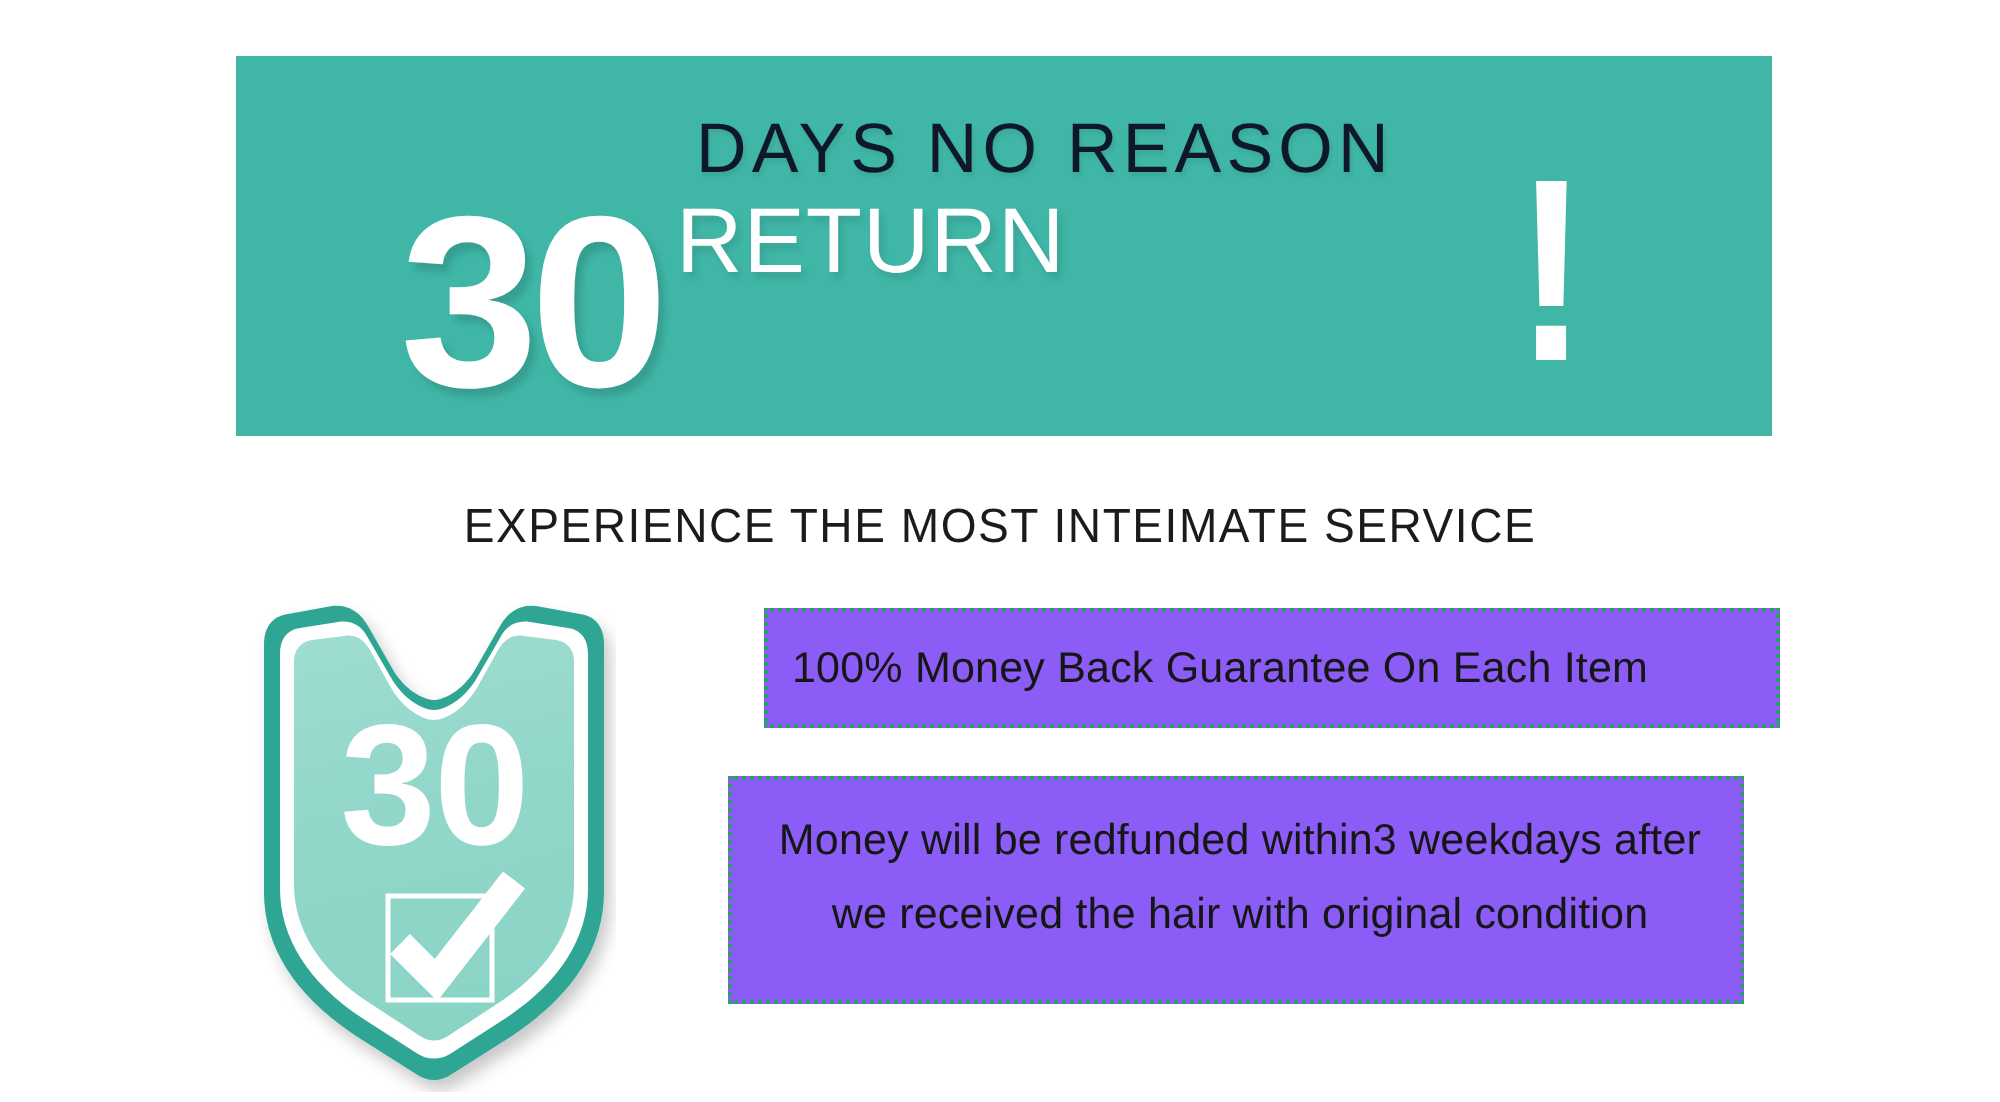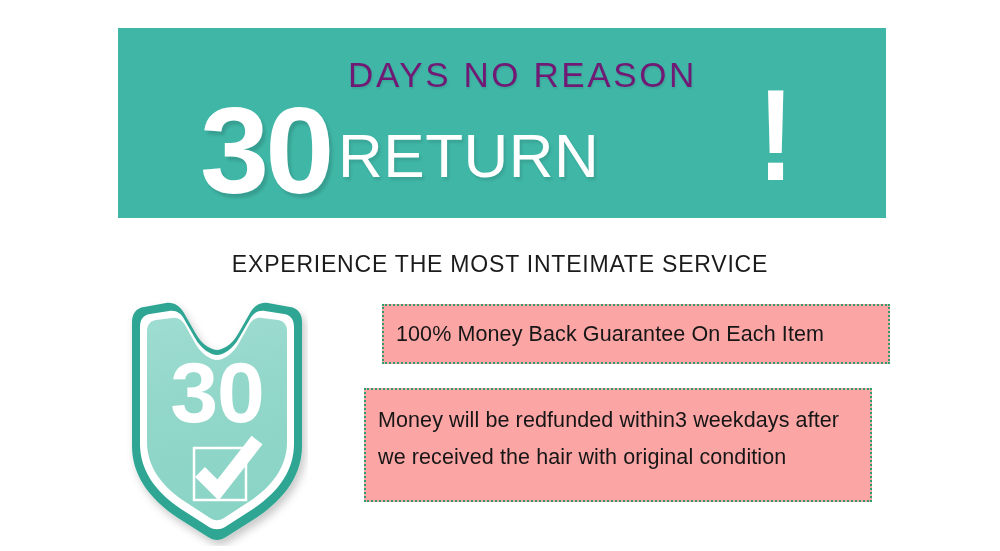--- a/index.html
+++ b/index.html
@@ -38,30 +38,30 @@
     transform: scaleX(1.02);
     transform-origin: left top;
     text-shadow: 3px 4px 3px rgba(0,0,0,0.13);
   }
   #banner-line1 {
     position: absolute;
     left: 230px;
     top: 27px;
     font-size: 35px;
     font-weight: 300;
-    color: #701a75;
+    color: #0f172a;
     letter-spacing: 2.6px;
     white-space: nowrap;
     text-shadow: 1px 2px 2px rgba(0,0,0,0.08);
   }
   #banner-line2 {
     position: absolute;
     left: 220px;
-    top: 97px;
-    font-size: 62px;
+    top: 69px;
+    font-size: 46px;
     font-weight: 500;
     color: #ffffff;
     letter-spacing: 0.5px;
     white-space: nowrap;
     line-height: 1;
     text-shadow: 2px 3px 3px rgba(0,0,0,0.10);
   }
   #banner-exclaim {
     position: absolute;
     left: 640px;
@@ -105,21 +105,22 @@
     font-weight: bold;
     fill: #ffffff;
     letter-spacing: -1px;
   }
 
   
   .promise-box {
     position: absolute;
     border: 2px dotted #2F9D6E;
     box-sizing: border-box;
-    background: #fca5a5;
+    background: #8b5cf6;
+    text-align: center;
   }
   #promise-box-1 {
     left: 382px;
     top: 304px;
     width: 508px;
     height: 60px;
   }
   #promise-box-2 {
     left: 364px;
     top: 388px;

